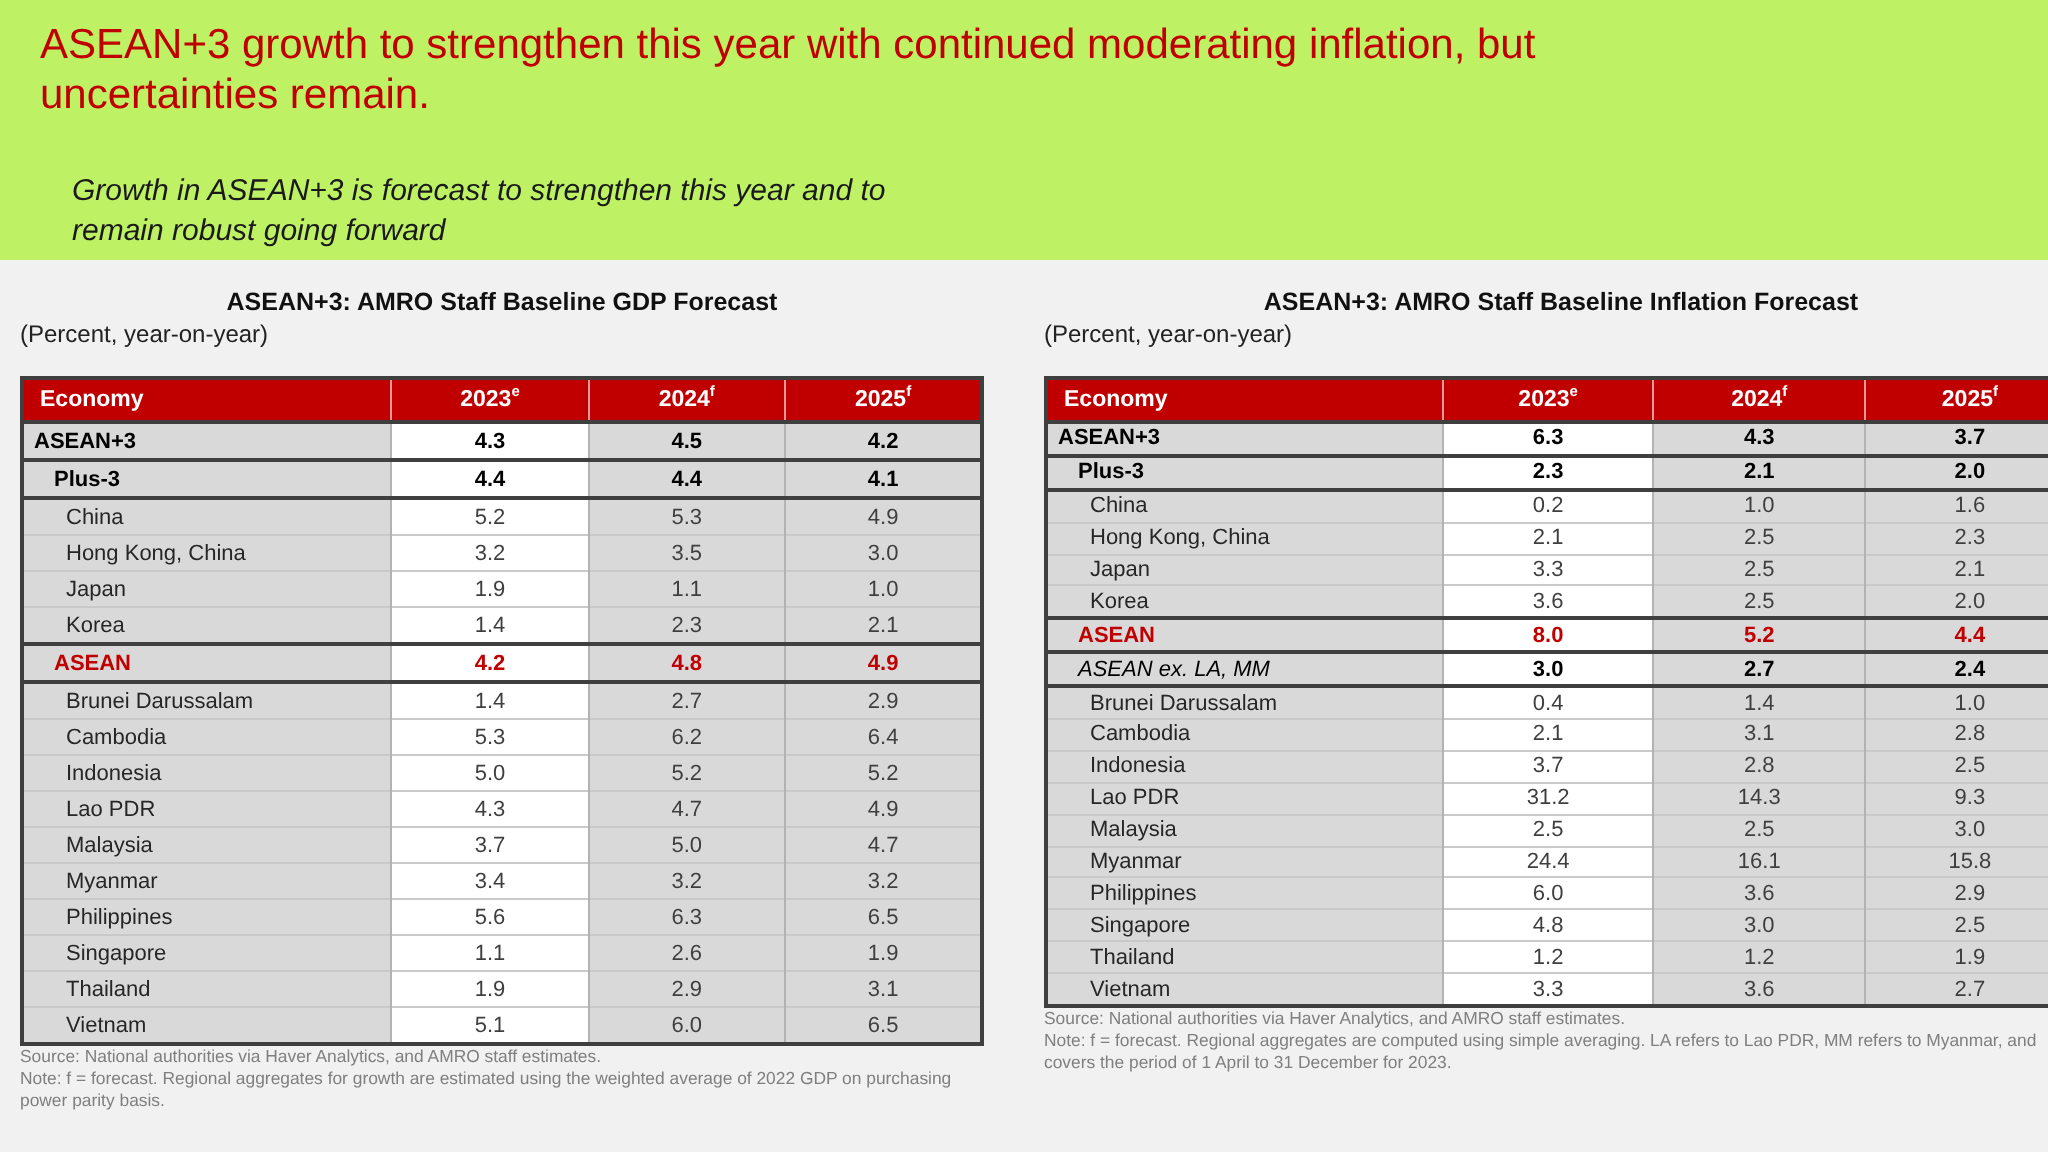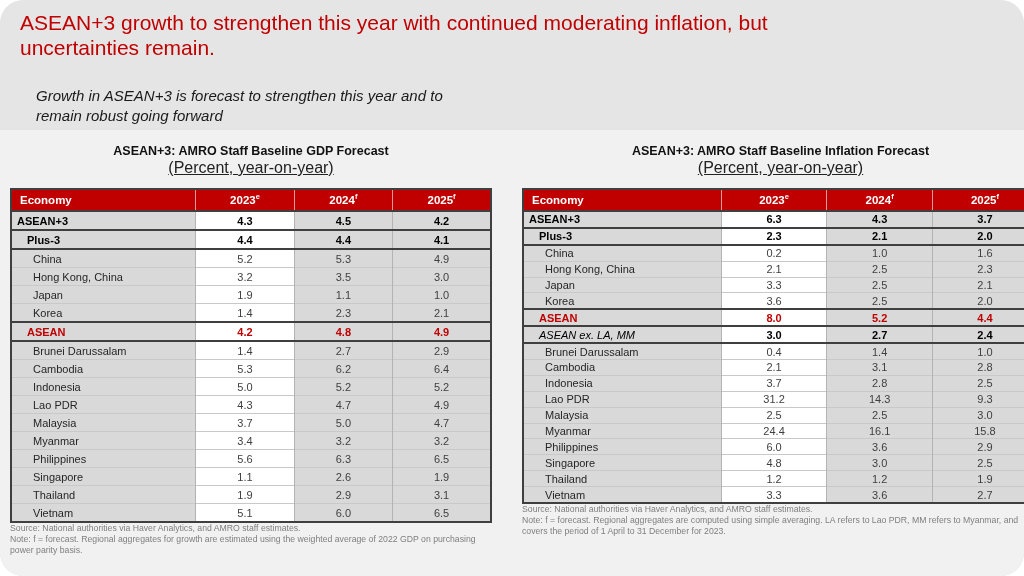--- a/index.html
+++ b/index.html
@@ -1,29 +1,29 @@
 <!DOCTYPE html>
 <html><head>
 <meta charset="utf-8">
 <style>
   html,body{margin:0;padding:0;background:#fff;}
-  .slide{position:relative;width:1024px;height:576px;background:#e5e5e5;overflow:hidden;
-         font-family:"Liberation Sans","DejaVu Sans",sans-serif;border-radius:23px;}
+  .slide{position:relative;width:1024px;height:576px;background:#bef264;overflow:hidden;
+         font-family:"Liberation Sans","DejaVu Sans",sans-serif;}
   .main-title{position:absolute;left:20px;top:10px;width:850px;color:#C00000;
               font-size:21px;line-height:25px;font-weight:400;}
   .subtitle{position:absolute;top:86px;font-size:15px;line-height:20px;font-style:italic;
             color:#1a1a1a;}
   .subtitle.left{left:36px;width:450px;}
   .subtitle.right{left:535px;width:468px;}
   .band{position:absolute;left:0;top:130px;width:1024px;height:446px;background:#F1F1F1;}
   .panel{position:absolute;top:144px;}
   .panel.left{left:10px;width:482px;}
   .panel.right{left:522px;width:517px;}
   .tbl-title{text-align:center;font-size:12.5px;font-weight:bold;color:#111;line-height:15px;}
-  .tbl-unit{text-align:center;font-size:16px;color:#222;line-height:15px;margin-top:1px;text-decoration:underline;}
+  .tbl-unit{font-size:12px;color:#222;line-height:15px;margin-top:1px;}
   table.data-table{border-collapse:collapse;width:100%;margin-top:13px;font-size:11px;
                    border:2px solid #3F3F3F;table-layout:fixed;background:#D9D9D9;}
   col.c-econ{width:38.5%;} col.c-yr{width:20.5%;}
   th{background:#C00000;color:#ffffff;font-weight:bold;height:20px;font-size:11.5px;
      border-bottom:2px solid #3F3F3F;text-align:center;padding:0;}
   th + th{border-left:1px solid #E59A9A;}
   th.economy-h{text-align:left;padding-left:8px;}
   sup.hdr{font-size:7.5px;vertical-align:super;line-height:0;}
   td{padding:0;border-top:1px solid #C9C9C9;color:#3F3F3F;vertical-align:middle;}
   td + td{border-left:1px solid #B3B3B3;}

